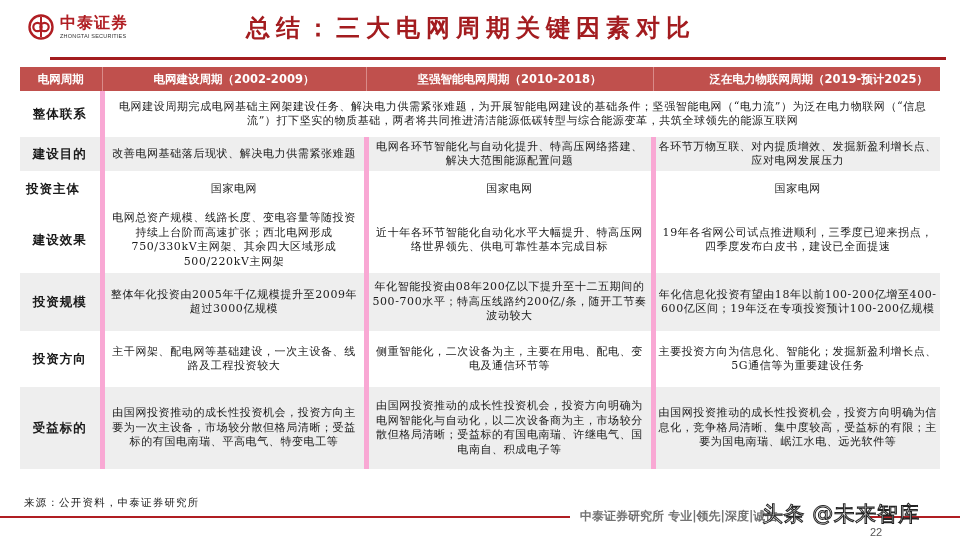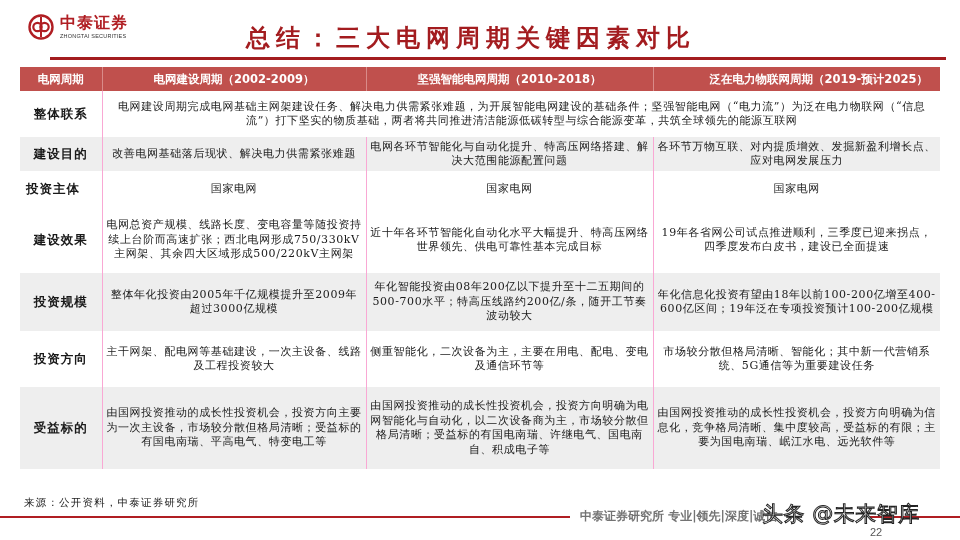--- a/index.html
+++ b/index.html
@@ -5,28 +5,28 @@
   * { box-sizing: border-box; margin: 0; padding: 0; }
   html, body { width: 960px; height: 540px; overflow: hidden; background: #ffffff; }
   body { position: relative; font-family: "DejaVu Serif", "Liberation Serif", serif; color: #1a1a1a; }
 
   .header { position: absolute; left: 0; top: 0; width: 960px; height: 60px; }
   .logo { position: absolute; left: 28px; top: 14px; display: flex; align-items: center; gap: 6px; }
   .logo-mark { width: 26px; height: 26px; position: relative; }
   .logo-text { display: flex; flex-direction: column; }
   .logo-cn { font-family: "DejaVu Sans", sans-serif; font-weight: bold; font-size: 16px; color: #b01e23; letter-spacing: 1px; line-height: 18px; }
   .logo-en { font-family: "Liberation Sans", sans-serif; font-size: 5.5px; color: #333; letter-spacing: 0.2px; line-height: 8px; }
-  .page-title { position: absolute; left: 246px; top: 22px; font-family: "DejaVu Serif", serif; font-size: 24px; font-weight: bold; color: #a31c1f; letter-spacing: 6px; line-height: 32px; }
+  .page-title { position: absolute; left: 246px; top: 12px; font-family: "DejaVu Serif", serif; font-size: 24px; font-weight: bold; color: #a31c1f; letter-spacing: 6px; line-height: 32px; }
   .title-rule { position: absolute; left: 50px; right: 14px; top: 57px; height: 3px; background: #a31c1f; }
 
   .table-wrap { position: absolute; left: 20px; top: 67px; width: 920px; }
   table { border-collapse: collapse; width: 920px; table-layout: fixed; }
   th { background: #c0504d; color: #fff; font-family: "DejaVu Sans", sans-serif; font-weight: bold; font-size: 11.5px; height: 24px; border-right: 1px solid #d98b89; text-align: center; }
   th:last-child { border-right: none; padding-left: 44px; }
-  td { font-size: 11px; line-height: 14.5px; text-align: center; vertical-align: middle; padding: 0 3px; letter-spacing: 0.6px; border-right: 1px solid #f9a8d4; }
+  td { font-size: 11px; line-height: 14.5px; text-align: center; vertical-align: middle; padding: 0 3px; letter-spacing: 0.6px; border-right: 5px solid #f9a8d4; }
   td:last-child { border-right: none; }
   td.rowhead { font-family: "DejaVu Sans", sans-serif; font-weight: bold; font-size: 12.5px; letter-spacing: 1px; }
   tr.shade td { background: #eeeeee; }
   tr.plain td { background: #ffffff; }
 
   .source { position: absolute; left: 24px; top: 496px; font-size: 10.5px; letter-spacing: 1.2px; color: #222; }
   .footer-rule-left { position: absolute; left: 0; top: 516px; width: 570px; height: 2px; background: #b01e23; }
   .footer-rule-right { position: absolute; left: 870px; top: 516px; width: 90px; height: 2px; background: #b01e23; }
   .footer-brand { position: absolute; left: 580px; top: 508px; font-family: "DejaVu Sans", sans-serif; font-weight: bold; font-size: 12px; color: #737373; white-space: nowrap; }
   .watermark { position: absolute; left: 762px; top: 500px; font-family: "DejaVu Sans", sans-serif; font-size: 21px; color: #ffffff; -webkit-text-stroke: 1px #222; white-space: nowrap; letter-spacing: 0.5px; }
@@ -96,21 +96,21 @@
       <tr class="shade" style="height:58px">
         <td class="rowhead">投资规模</td>
         <td>整体年化投资由2005年千亿规模提升至2009年超过3000亿规模</td>
         <td>年化智能投资由08年200亿以下提升至十二五期间的500-700水平；特高压线路约200亿/条，随开工节奏波动较大</td>
         <td>年化信息化投资有望由18年以前100-200亿增至400-600亿区间；19年泛在专项投资预计100-200亿规模</td>
       </tr>
       <tr class="plain" style="height:56px">
         <td class="rowhead">投资方向</td>
         <td>主干网架、配电网等基础建设，一次主设备、线路及工程投资较大</td>
         <td>侧重智能化，二次设备为主，主要在用电、配电、变电及通信环节等</td>
-        <td>市场较分散但格局清晰、智能化；其中新一代营销系统、5G通信等为重要建设任务</td>
+        <td>主要投资方向为信息化、智能化；发掘新盈利增长点、5G通信等为重要建设任务</td>
       </tr>
       <tr class="shade" style="height:82px">
         <td class="rowhead">受益标的</td>
         <td>由国网投资推动的成长性投资机会，投资方向主要为一次主设备，市场较分散但格局清晰；受益标的有国电南瑞、平高电气、特变电工等</td>
         <td>由国网投资推动的成长性投资机会，投资方向明确为电网智能化与自动化，以二次设备商为主，市场较分散但格局清晰；受益标的有国电南瑞、许继电气、国电南自、积成电子等</td>
         <td>由国网投资推动的成长性投资机会，投资方向明确为信息化，竞争格局清晰、集中度较高，受益标的有限；主要为国电南瑞、岷江水电、远光软件等</td>
       </tr>
     </tbody>
   </table>
 </div>

